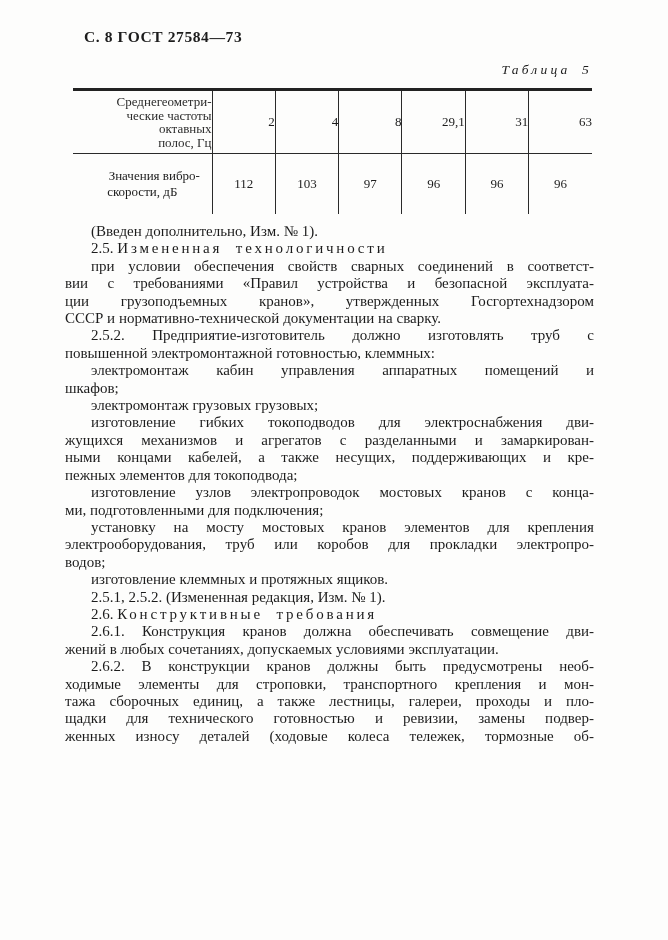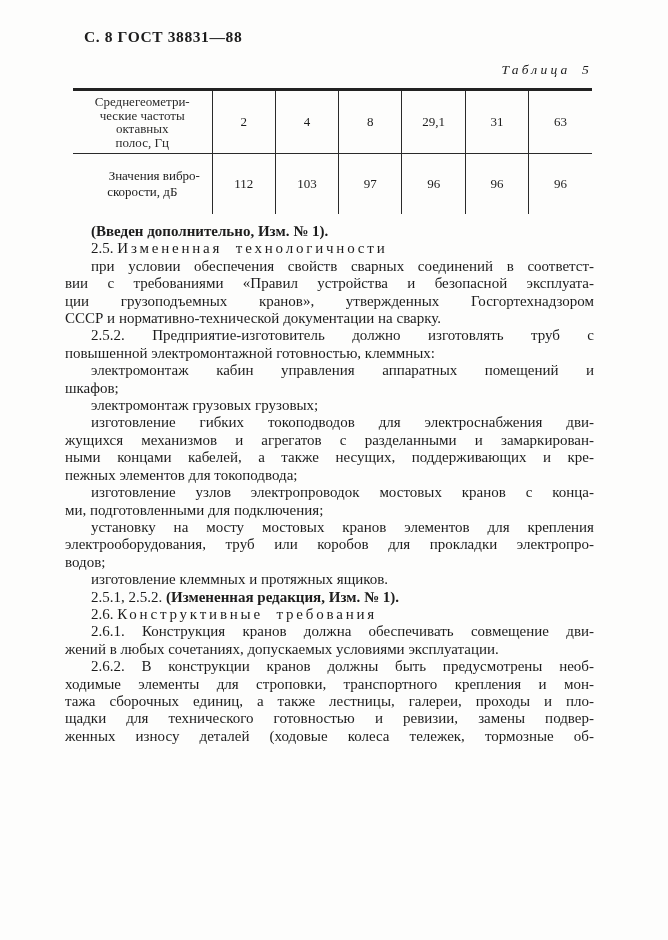--- a/index.html
+++ b/index.html
@@ -44,21 +44,21 @@
     border-top: 3px solid #222;
   }
   table.vib-table td {
     padding: 0;
     vertical-align: middle;
     text-align: center;
     font-size: 13px;
     border-left: 1.4px solid #2a2a2a;
   }
   table.vib-table td.label-cell { border-left: none; }
-  tr.head-row td { height: 62px; border-bottom: 1.4px solid #2a2a2a; }
+  tr.head-row td { height: 62px; border-bottom: 1.4px solid #2a2a2a; text-align: right; }
   tr.data-row td { height: 60px; }
   td.header-label {
     font-size: 11.5px;
     line-height: 13.5px;
     white-space: pre-line;
     text-align: center;
     color: #2b2b2b;
   }
   td.row-label {
     font-size: 13.5px;
@@ -76,30 +76,30 @@
     font-size: 15px;
     line-height: 17.4px;
   }
   .para { margin: 0; padding: 0; }
   .pline {
     text-align: justify;
     text-align-last: justify;
   }
   .pline.final { text-align-last: left; }
   .para .pline:first-child { text-indent: 26px; }
-  .bold { font-weight: bold; }
+  .bold { font-weight: normal; }
   .inline-head { padding-left: 26px; }
   .spaced { letter-spacing: 2.8px; word-spacing: 7px; }
 </style>
 </head>
 <body>
 
 <div class="page">
 
-  <div class="running-header">С. 8 ГОСТ 38831—88</div>
+  <div class="running-header">С. 8 ГОСТ 27584—73</div>
 
   <div class="table-caption">Таблица 5</div>
 
   <table class="vib-table">
     <colgroup>
       <col style="width:139px">
       <col>
         <col>
         <col>
         <col>

